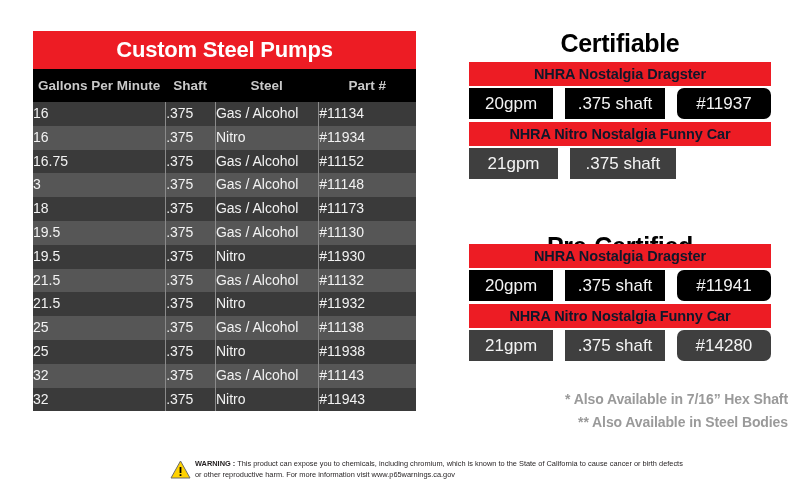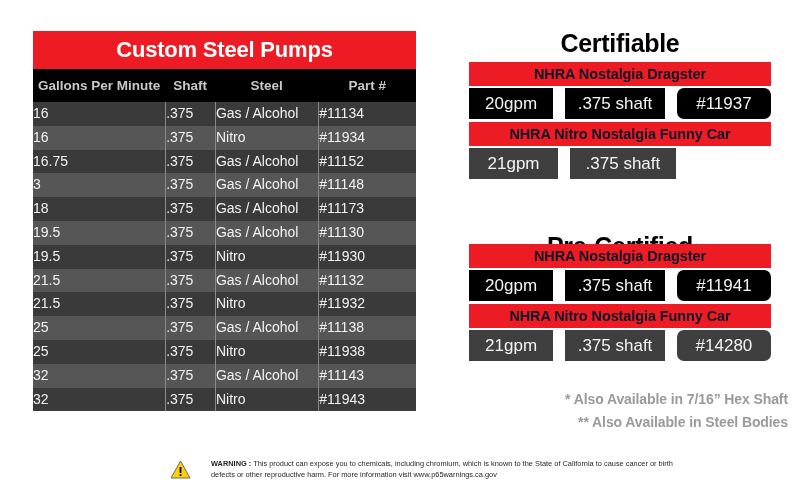--- a/index.html
+++ b/index.html
@@ -138,21 +138,21 @@
   }
 
   
   #p65-warning {
     position: absolute;
     left: 170px;
     top: 459px;
     width: 520px;
     display: flex;
     align-items: flex-start;
-    gap: 20px;
+    gap: 4px;
   }
   #warning-triangle-icon {
     flex: 0 0 auto;
     margin-top: 1px;
   }
   #warning-text {
     font-size: 7.4px;
     line-height: 10.6px;
     color: #231f20;
     font-family: "Liberation Sans", sans-serif;

